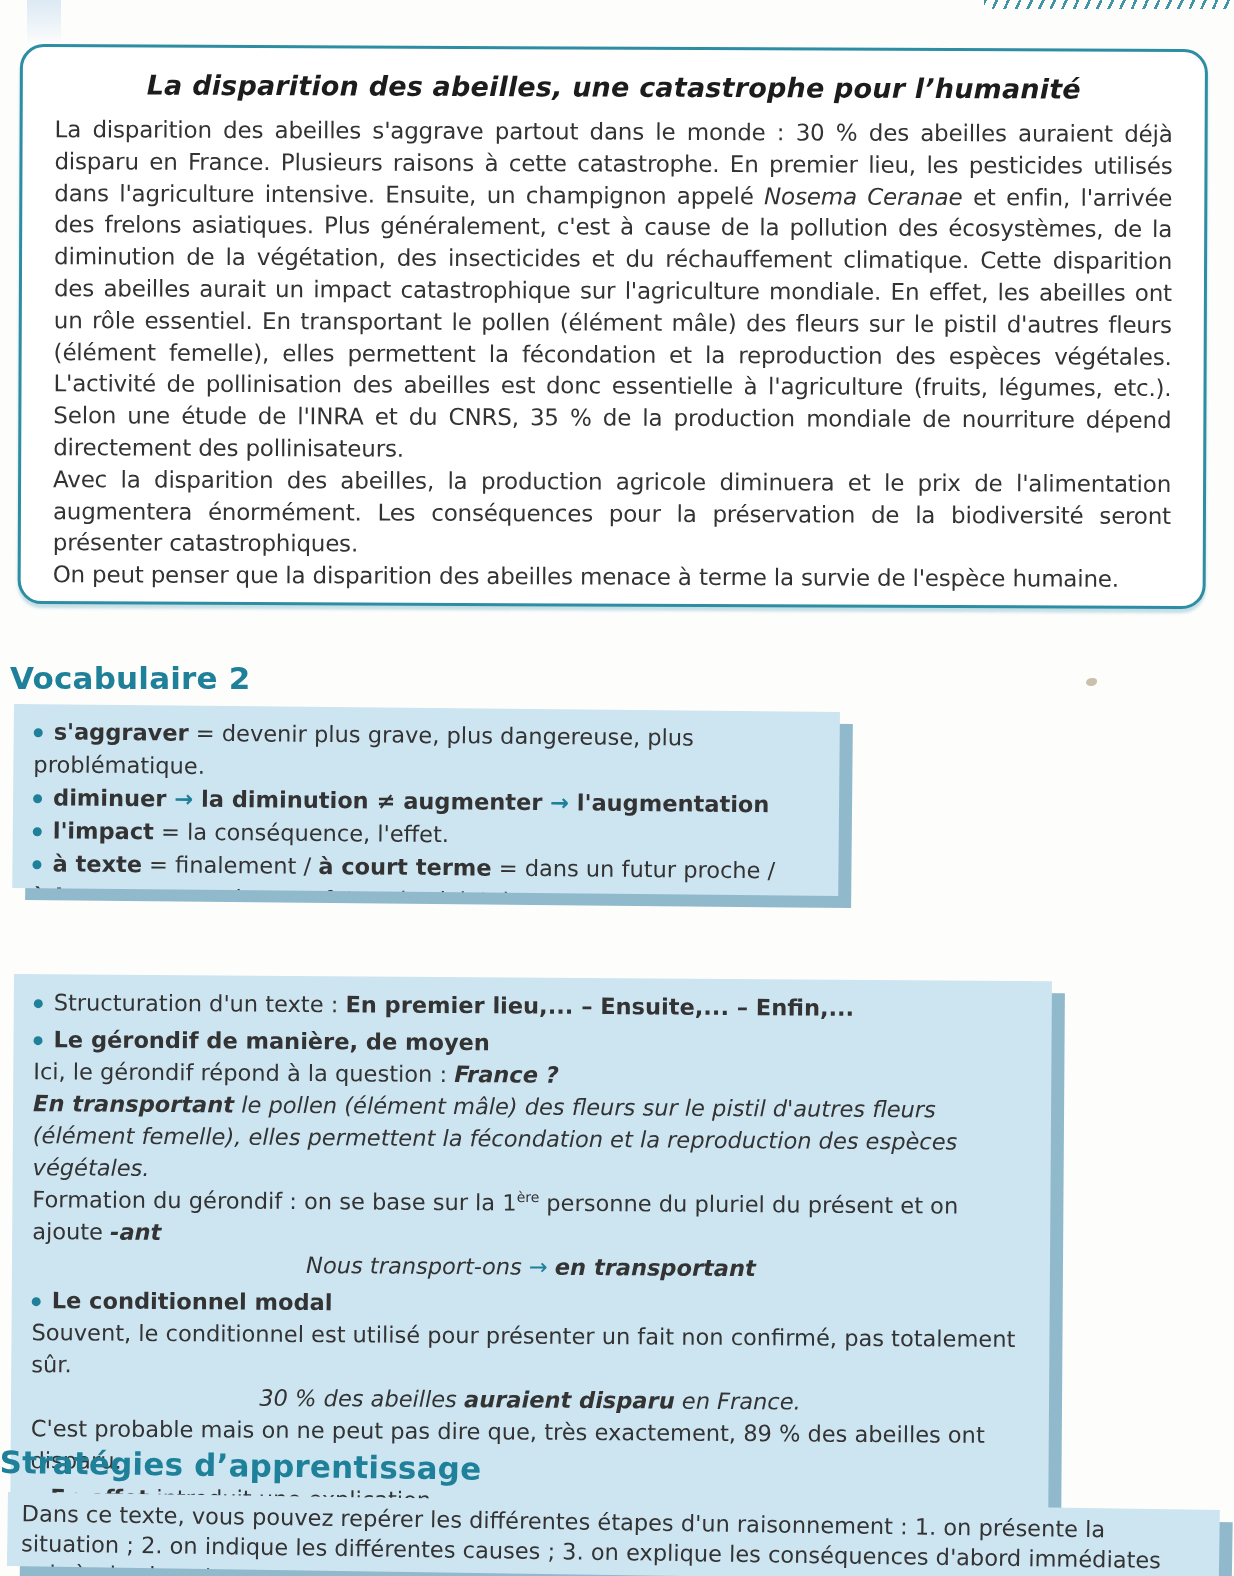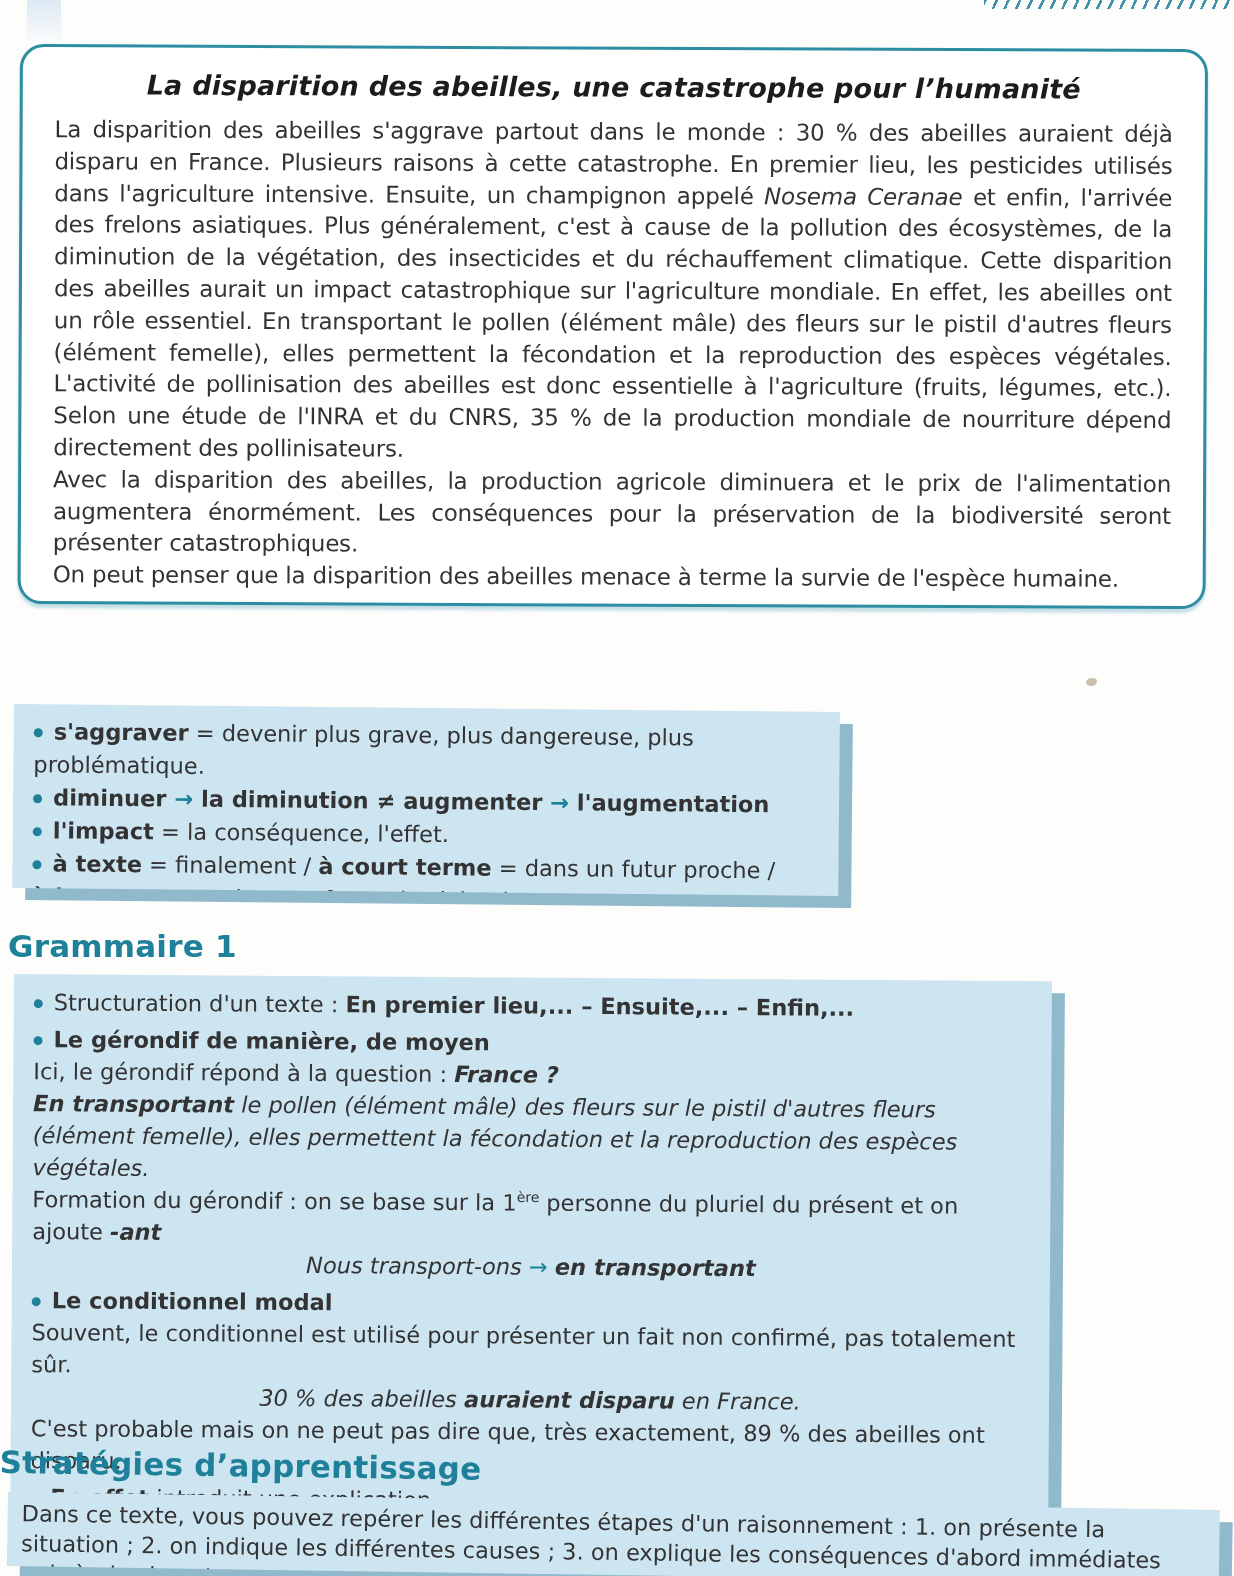--- a/index.html
+++ b/index.html
@@ -97,29 +97,29 @@
 
   <section class="reading-box">
     <h1 class="reading-title">La disparition des abeilles, une catastrophe pour l’humanité</h1>
     <div class="reading-body">
       <p><span>La disparition des abeilles s'aggrave partout dans le monde : 30 % des abeilles auraient déjà disparu en France. Plusieurs raisons à cette catastrophe. En premier lieu, les pesticides utilisés dans l'agriculture intensive. Ensuite, un champignon appelé </span><span class="seg-i">Nosema Ceranae</span><span> et enfin, l'arrivée des frelons asiatiques. Plus généralement, c'est à cause de la pollution des écosystèmes, de la diminution de la végétation, des insecticides et du réchauffement climatique. Cette disparition des abeilles aurait un impact catastrophique sur l'agriculture mondiale. En effet, les abeilles ont un rôle essentiel. En transportant le pollen (élément mâle) des fleurs sur le pistil d'autres fleurs (élément femelle), elles permettent la fécondation et la reproduction des espèces végétales. L'activité de pollinisation des abeilles est donc essentielle à l'agriculture (fruits, légumes, etc.). Selon une étude de l'INRA et du CNRS, 35 % de la production mondiale de nourriture dépend directement des pollinisateurs.</span></p>
       <p><span>Avec la disparition des abeilles, la production agricole diminuera et le prix de l'alimentation augmentera énormément. Les conséquences pour la préservation de la biodiversité seront présenter catastrophiques.</span></p>
       <p><span>On peut penser que la disparition des abeilles menace à terme la survie de l'espèce humaine.</span></p>
     </div>
   </section>
 
+  <h2 class="section-heading vocab-heading">Vocabulaire 2</h2>
   <div class="panel vocab-panel">
       <div class="line bullet"><span class="dot"></span><span class="seg-b">s'aggraver</span><span> = devenir plus grave, plus dangereuse, plus problématique.</span></div>
       <div class="line bullet"><span class="dot"></span><span class="seg-b">diminuer</span><span class="seg-b seg-accent"> → </span><span class="seg-b">la diminution</span><span class="seg-b"> ≠ </span><span class="seg-b">augmenter</span><span class="seg-b seg-accent"> → </span><span class="seg-b">l'augmentation</span></div>
       <div class="line bullet"><span class="dot"></span><span class="seg-b">l'impact</span><span> = la conséquence, l'effet.</span></div>
       <div class="line bullet"><span class="dot"></span><span class="seg-b">à texte</span><span> = finalement / </span><span class="seg-b">à court terme</span><span> = dans un futur proche /</span></div>
       <div class="line plain"><span class="seg-b">à long terme</span><span> = dans un futur plus lointain</span></div>
     </div>
 
-  <h2 class="section-heading grammar-heading">Grammaire 1</h2>
   <div class="panel grammar-panel">
       <div class="line bullet"><span class="dot"></span><span>Structuration d'un texte : </span><span class="seg-b">En premier lieu,... – Ensuite,... – Enfin,...</span></div>
       <div class="line bullet"><span class="dot"></span><span class="seg-b">Le gérondif de manière, de moyen</span></div>
       <div class="line plain"><span>Ici, le gérondif répond à la question : </span><span class="seg-b seg-i">France ?</span></div>
       <div class="line plain"><span class="seg-b seg-i">En transportant</span><span class="seg-i"> le pollen (élément mâle) des fleurs sur le pistil d'autres fleurs (élément femelle), elles permettent la fécondation et la reproduction des espèces végétales.</span></div>
       <div class="line plain"><span>Formation du gérondif : on se base sur la 1</span><sup>ère</sup><span> personne du pluriel du présent et on ajoute </span><span class="seg-b seg-i">-ant</span></div>
       <div class="line center"><span class="seg-i">Nous transport-ons</span><span class="seg-accent"> → </span><span class="seg-b seg-i">en transportant</span></div>
       <div class="line bullet"><span class="dot"></span><span class="seg-b">Le conditionnel modal</span></div>
       <div class="line plain"><span>Souvent, le conditionnel est utilisé pour présenter un fait non confirmé, pas totalement sûr.</span></div>
       <div class="line center"><span class="seg-i">30 % des abeilles </span><span class="seg-b seg-i">auraient disparu</span><span class="seg-i"> en France.</span></div>

